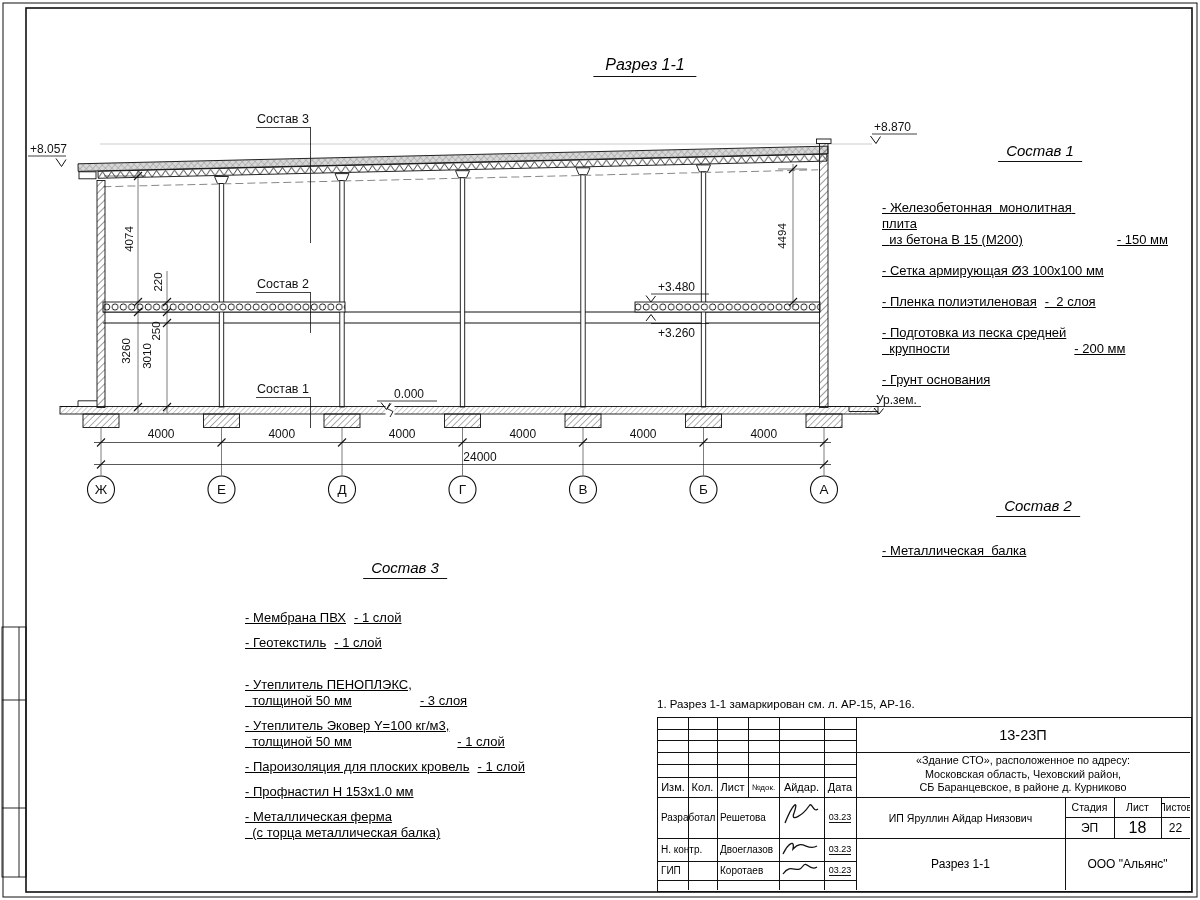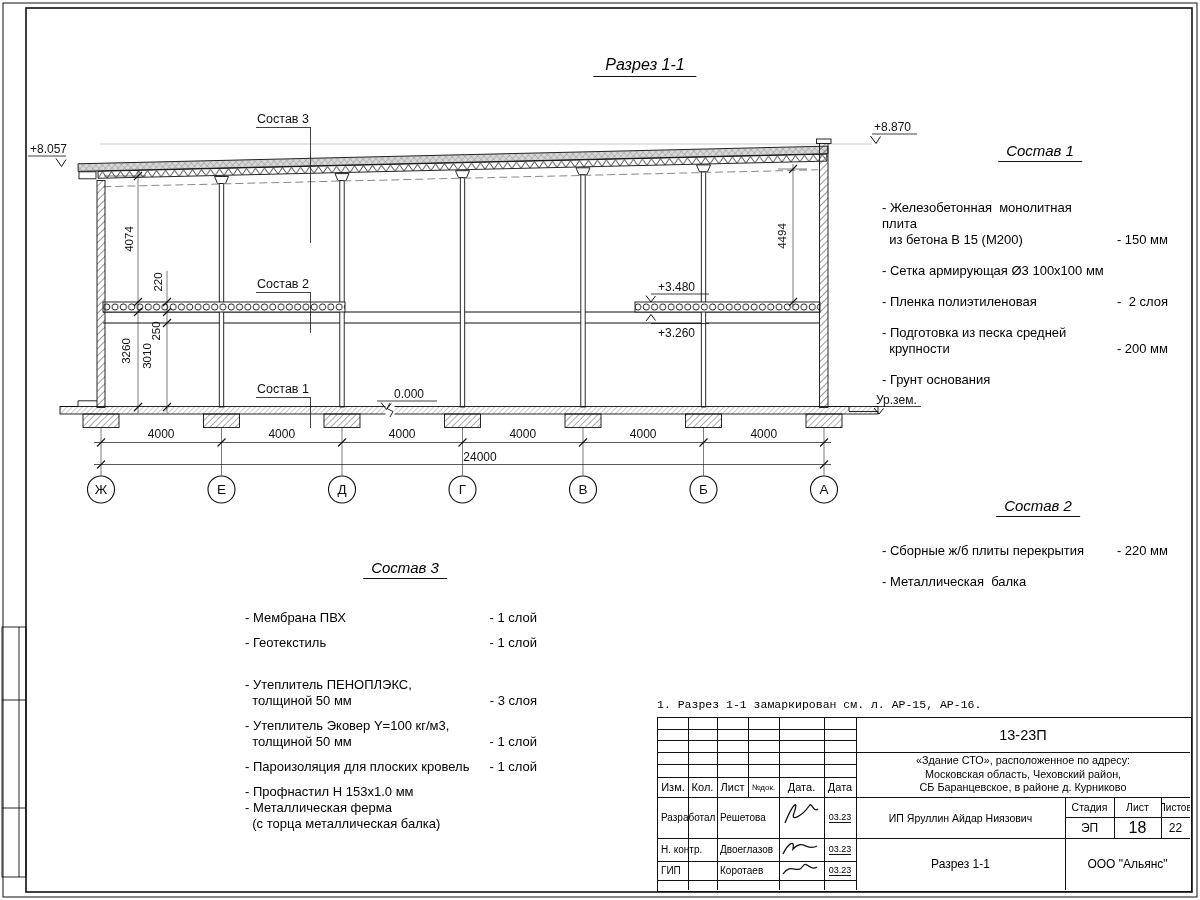--- a/index.html
+++ b/index.html
@@ -6,24 +6,24 @@
   .page{position:relative;width:1200px;height:900px;background:#ffffff;
         font-family:"Liberation Sans",sans-serif;color:#000;overflow:hidden;}
   svg{position:absolute;left:0;top:0;}
   svg text{font-family:"Liberation Sans",sans-serif;fill:#111;}
   .abs{position:absolute;}
   .title-main{font-size:16px;font-style:italic;border-bottom:1.3px solid #111;
               padding:0 12px 2px 12px;transform:translateX(-50%);white-space:nowrap;}
   .sost-head{font-size:15px;font-style:italic;border-bottom:1.2px solid #111;
              padding:0 8px 2px 8px;transform:translateX(-50%);white-space:nowrap;}
   .items{font-size:13px;line-height:16px;}
-  .item{display:flex;justify-content:space-between;align-items:flex-end;}
+  .item{display:flex;align-items:flex-end;text-decoration:underline;}
   .item .lbl{white-space:pre-wrap;}
   .item .val{white-space:pre;margin-left:8px;}
-  .note{font-size:11.5px;font-family:Liberation Mono, monospace;}
+  .note{font-size:11.5px;}
   
   .tblock{left:657px;top:717px;width:535px;height:175px;border:1.5px solid #111;box-sizing:border-box;}
   .tb-vline,.tb-hline{position:absolute;background:#111;}
   .tb-cell{position:absolute;display:flex;align-items:center;justify-content:center;
            text-align:center;box-sizing:border-box;overflow:hidden;}
   .tb-left{justify-content:flex-start;padding-left:3px;text-align:center;}
   .tb-date span{border-bottom:1px solid #111;}
   .stamp-pre{white-space:pre-line;}
 </style>
 </head>
@@ -266,24 +266,20 @@
         <span class="val">- 200 мм</span>
       </div>
   <div class="item">
         <span class="lbl">- Грунт основания</span>
         <span class="val"></span>
       </div>
 </div>
 
 <div class="abs sost-head" style="left:1038px;top:497px;">Состав 2</div>
 <div class="abs items" style="left:882px;top:543px;width:286px;">
-  <div class="item" style="margin-bottom:15px">
-        <span class="lbl">- Сборные ж/б плиты перекрытия</span>
-        <span class="val">- 220 мм</span>
-      </div>
   <div class="item">
         <span class="lbl">- Металлическая  балка</span>
         <span class="val"></span>
       </div>
 </div>
 
 <div class="abs sost-head" style="left:405px;top:559px;">Состав 3</div>
 <div class="abs items" style="left:245px;top:610px;width:292px;">
   <div class="item" style="margin-bottom:9px">
         <span class="lbl">- Мембрана ПВХ</span>
@@ -300,21 +296,21 @@
       </div>
   <div class="item" style="margin-bottom:9px">
         <span class="lbl">- Утеплитель Эковер Y=100 кг/м3,
   толщиной 50 мм</span>
         <span class="val">- 1 слой</span>
       </div>
   <div class="item" style="margin-bottom:9px">
         <span class="lbl">- Пароизоляция для плоских кровель</span>
         <span class="val">- 1 слой</span>
       </div>
-  <div class="item" style="margin-bottom:0">
+  <div class="item" style="margin-bottom:9px">
         <span class="lbl">- Профнастил Н 153х1.0 мм</span>
         <span class="val"></span>
       </div>
   <div class="item">
         <span class="lbl">- Металлическая ферма
   (с торца металлическая балка)</span>
         <span class="val"></span>
       </div>
 </div>
 
@@ -339,21 +335,21 @@
   <div class="tb-hline" style="left:0;top:79px;width:532px;height:1.4px;"></div>
   <div class="tb-hline" style="left:407px;top:99px;width:125px;height:1px;"></div>
   <div class="tb-hline" style="left:0;top:120px;width:532px;height:1.4px;"></div>
   <div class="tb-hline" style="left:0;top:143px;width:198px;height:1px;"></div>
   <div class="tb-hline" style="left:0;top:162px;width:198px;height:1px;"></div>
 
   <div class="tb-cell" style="left:0;top:59px;width:30px;height:20px;font-size:11px;">Изм.</div>
   <div class="tb-cell" style="left:30px;top:59px;width:29px;height:20px;font-size:11px;">Кол.</div>
   <div class="tb-cell" style="left:59px;top:59px;width:31px;height:20px;font-size:11px;">Лист</div>
   <div class="tb-cell" style="left:90px;top:59px;width:31px;height:20px;font-size:8px;text-align:right;">№док.</div>
-  <div class="tb-cell" style="left:121px;top:59px;width:45px;height:20px;font-size:11px;">Дата.</div>
+  <div class="tb-cell" style="left:121px;top:59px;width:45px;height:20px;font-size:11px;">Айдар.</div>
   <div class="tb-cell" style="left:166px;top:59px;width:32px;height:20px;font-size:11px;">Дата</div>
 
   <div class="tb-cell tb-left" style="left:0;top:79px;width:59px;height:41px;font-size:10px;">Разработал</div>
   <div class="tb-cell tb-left" style="left:59px;top:79px;width:62px;height:41px;font-size:10px;">Решетова</div>
   <div class="tb-cell tb-date" style="left:166px;top:79px;width:32px;height:41px;font-size:9px;">
         <span>03.23</span>
       </div>
   <div class="tb-cell tb-left" style="left:0;top:120px;width:59px;height:23px;font-size:10px;">Н. контр.</div>
   <div class="tb-cell tb-left" style="left:59px;top:120px;width:62px;height:23px;font-size:10px;">Двоеглазов</div>
   <div class="tb-cell tb-date" style="left:166px;top:120px;width:32px;height:23px;font-size:9px;">

